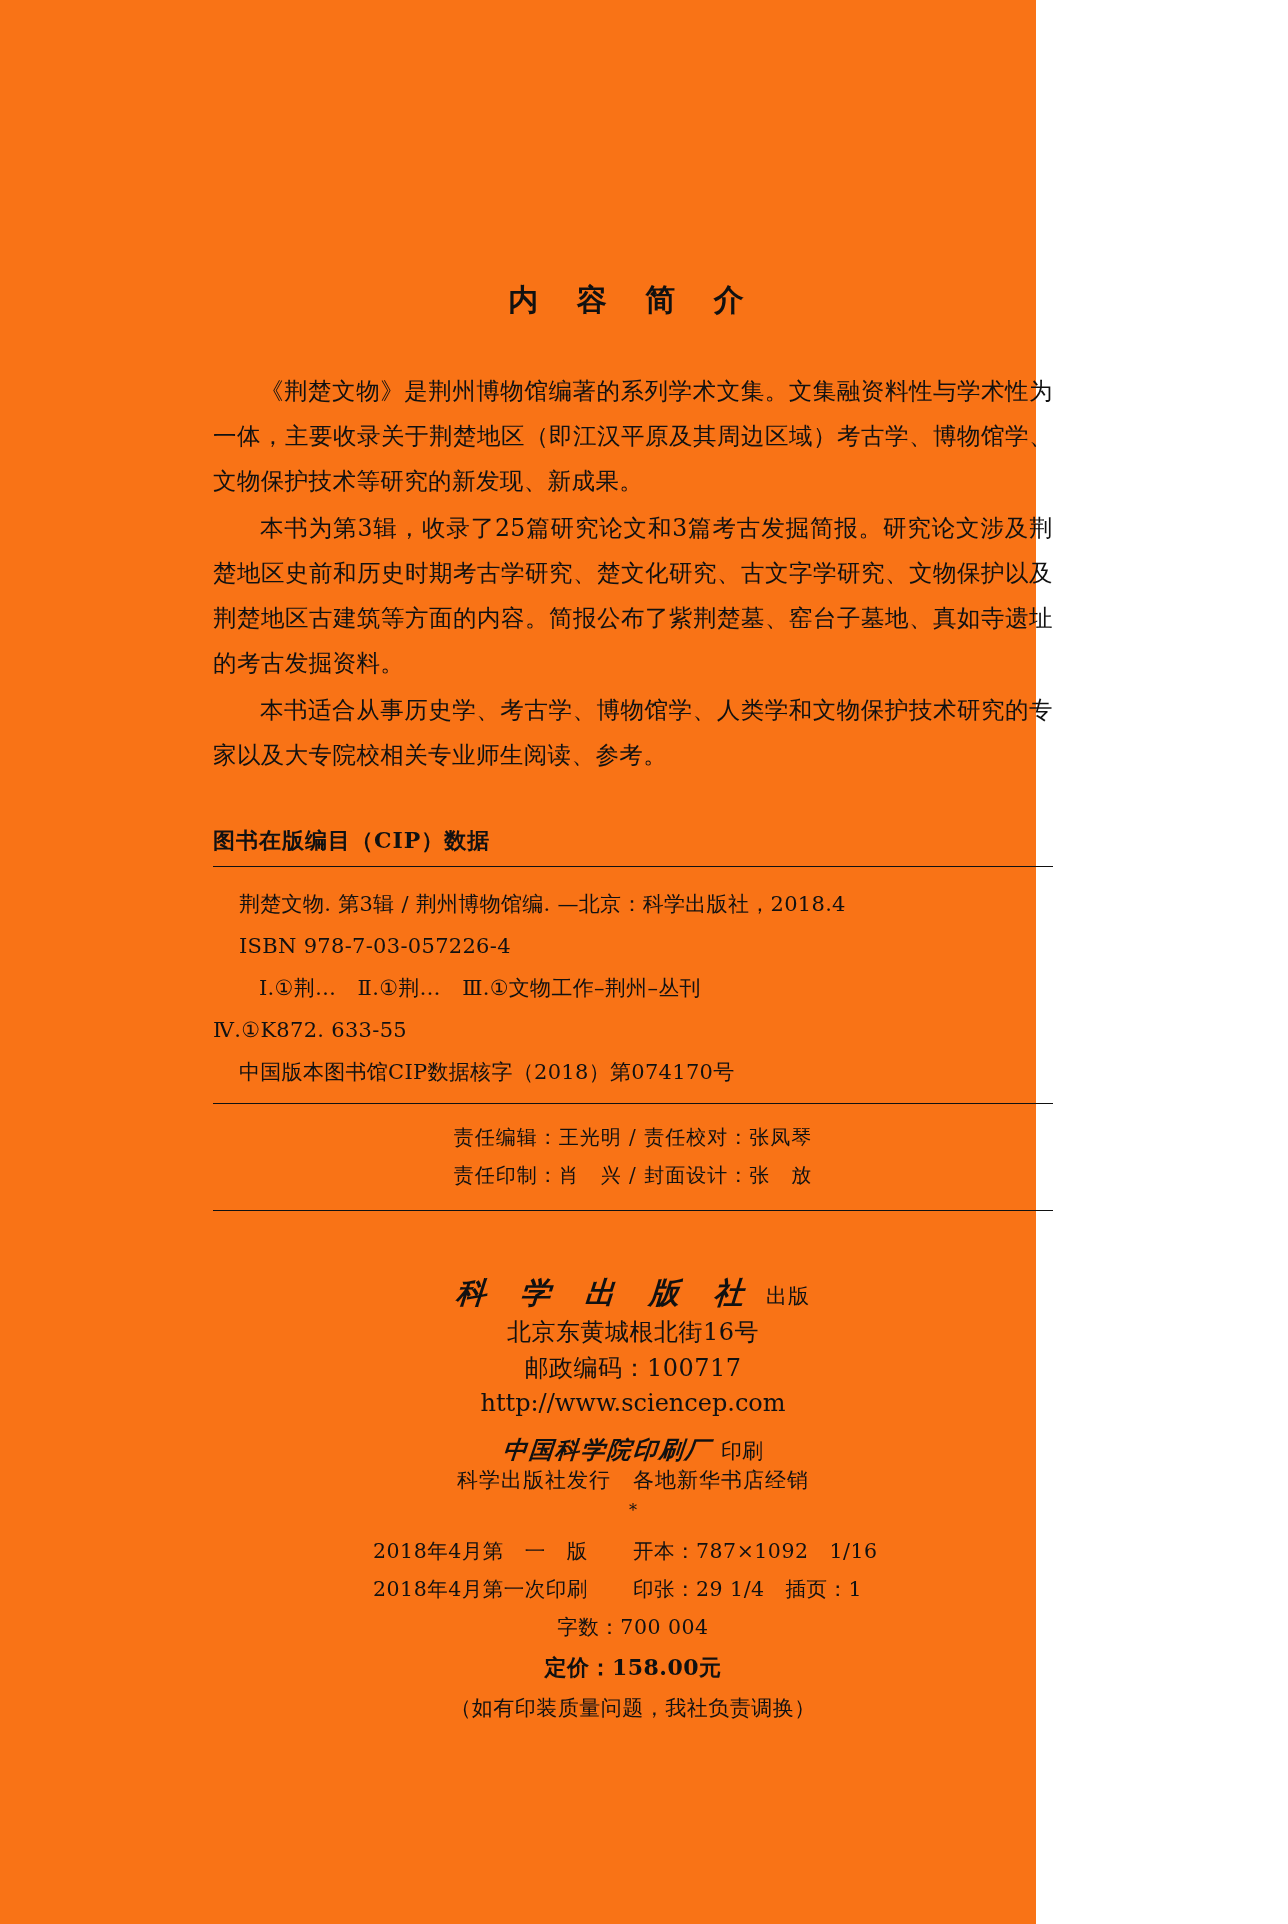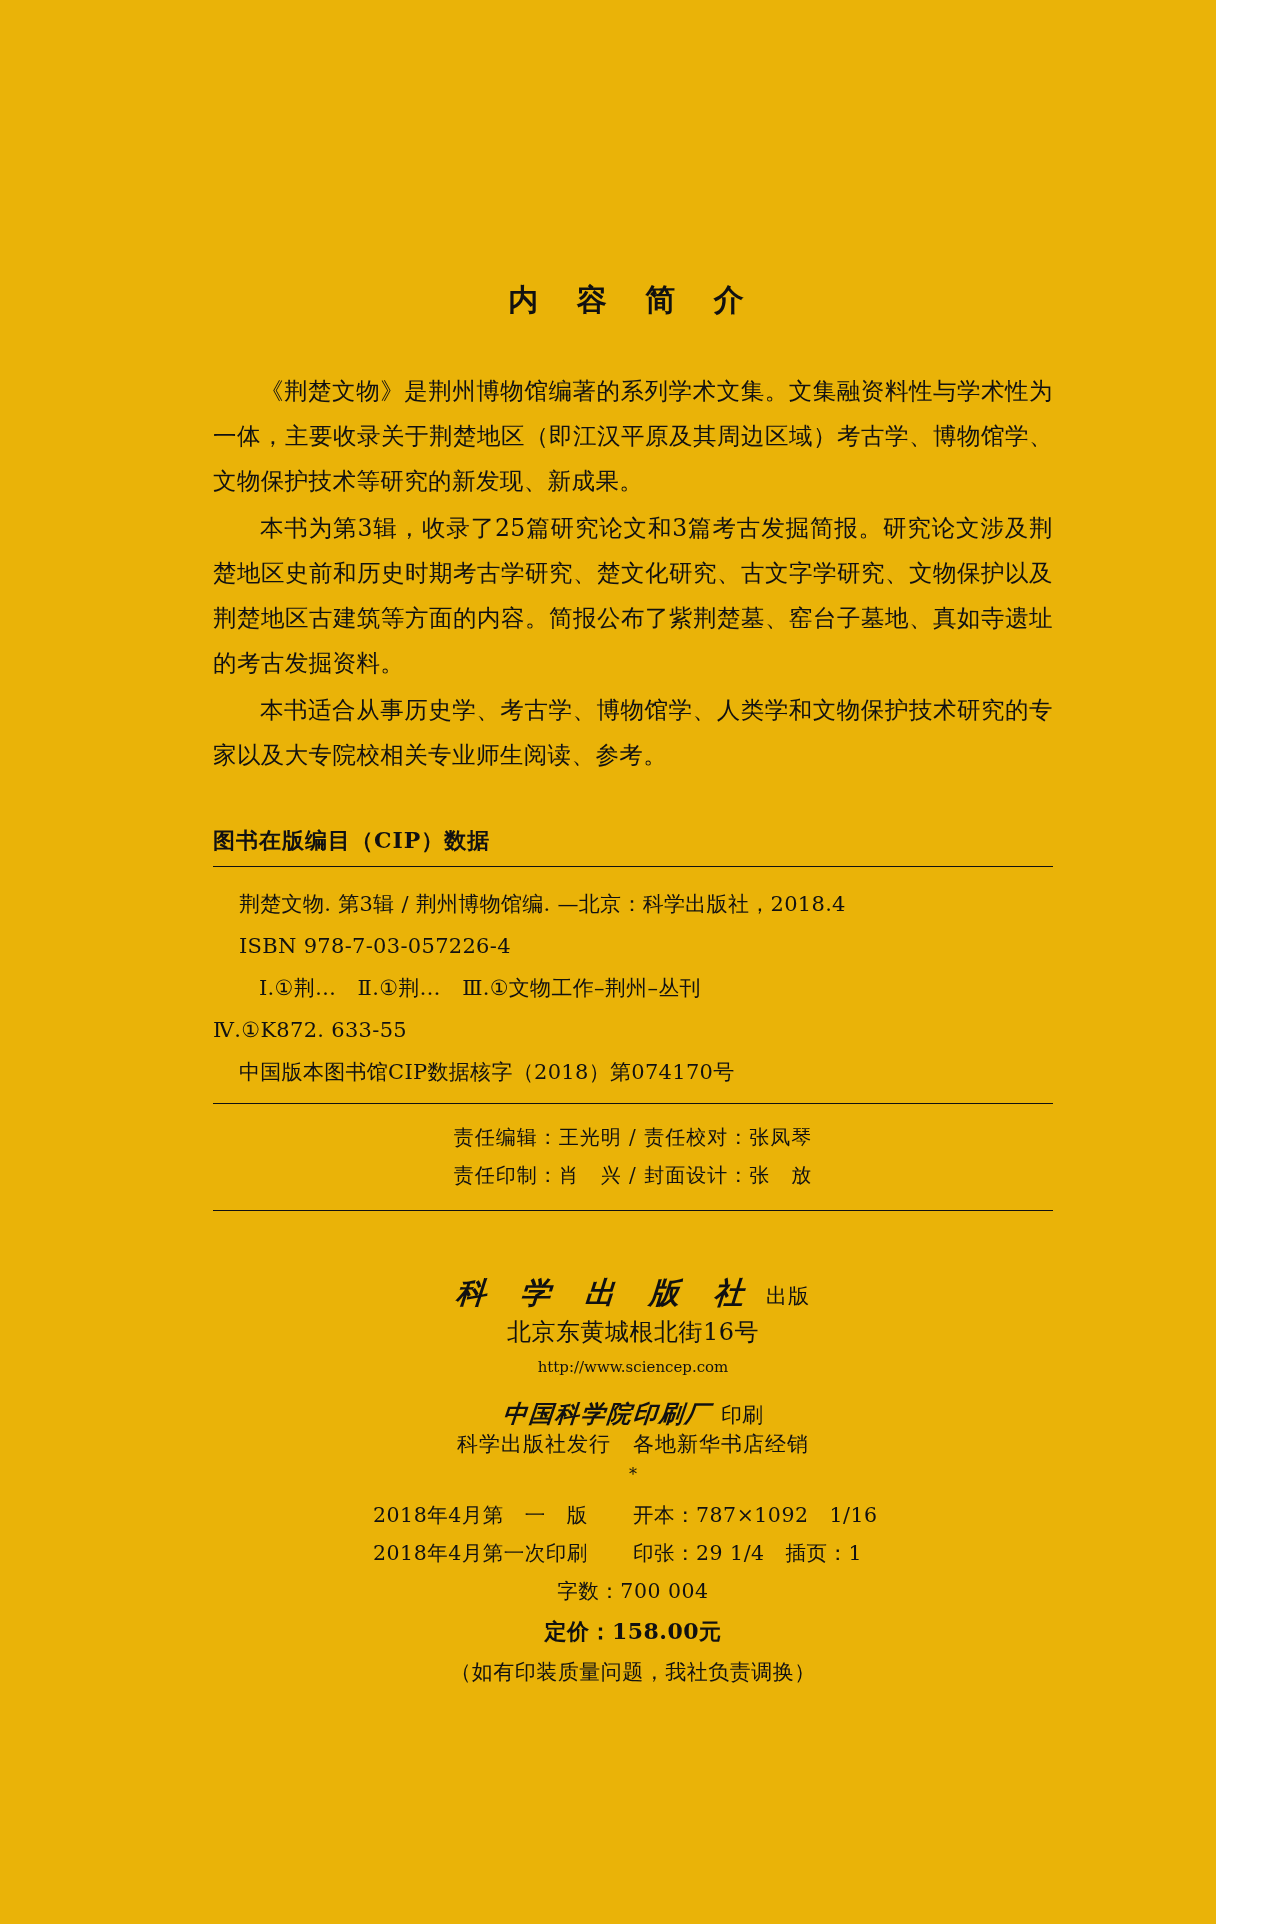--- a/index.html
+++ b/index.html
@@ -11,23 +11,23 @@
     width: 1288px;
     height: 1924px;
     position: relative;
     font-family: "DejaVu Serif", "Liberation Serif", serif;
     color: #111;
     overflow: hidden;
   }
   .page {
     position: absolute;
     left: 0; top: 0;
-    width: 1216px;
+    width: 1036px;
     height: 1924px;
-    background: #eab308;
+    background: #f97316;
   }
   .content {
     position: absolute;
     left: 213px;
     top: 280px;
     width: 840px;
   }
 
   
   .section-title {
@@ -107,21 +107,21 @@
   .pub-suffix {
     font-size: 21px;
     letter-spacing: 1px;
   }
   .pub-line {
     font-size: 24px;
     line-height: 36px;
     letter-spacing: 0.5px;
   }
   .pub-url {
-    font-size: 15px;
+    font-size: 24px;
     line-height: 34px;
     font-family: "DejaVu Serif", "Liberation Serif", serif;
   }
   .printer-row {
     margin-top: 14px;
     display: flex;
     justify-content: center;
     align-items: baseline;
     gap: 10px;
   }
@@ -212,20 +212,21 @@
       </div>
       <div class="rule"></div>
     </div>
 
     <div class="publisher">
       <div class="pub-name-row">
         <span class="pub-logo">科 学 出 版 社</span>
         <span class="pub-suffix">出版</span>
       </div>
       <div class="pub-line">北京东黄城根北街16号</div>
+      <div class="pub-line">邮政编码：100717</div>
       <div class="pub-url">http://www.sciencep.com</div>
 
       <div class="printer-row">
         <span class="printer-name">中国科学院印刷厂</span>
         <span class="printer-suffix">印刷</span>
       </div>
 
       <div class="dist-line">科学出版社发行　各地新华书店经销</div>
       <div class="star">*</div>
     </div>

